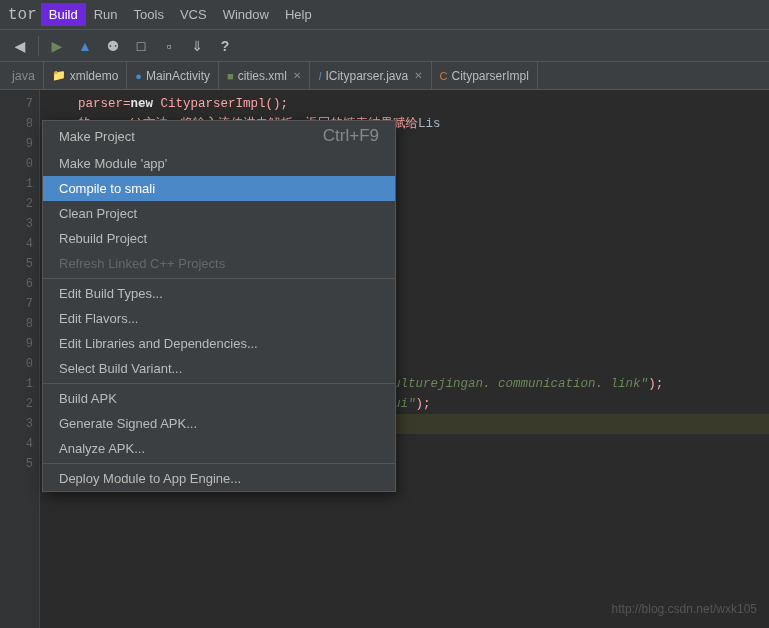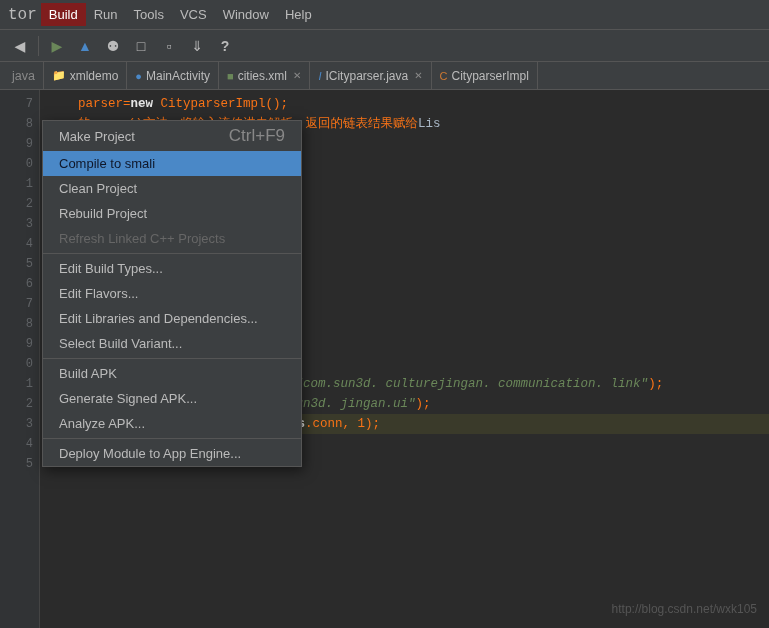--- a/index.html
+++ b/index.html
@@ -26,21 +26,21 @@
       z-index: 100;
     }
     .menu-item {
       padding: 4px 8px;
       color: #bbbbbb;
       cursor: pointer;
       font-size: 13px;
       font-family: Arial, sans-serif;
     }
     .menu-item.active {
-      background: #7f1d1d;
+      background: #6d28d9;
       color: #ffffff;
     }
     .menu-separator-left {
       color: #bbbbbb;
       font-size: 16px;
       padding: 0 4px;
     }
 
     
     #toolbar {
@@ -133,21 +133,21 @@
       font-size: 12.5px;
       display: flex;
       align-items: center;
     }
     .code-line.highlighted {
       background: #3a3a2a;
     }
     .kw { color: #e5e5e5; font-weight: bold; }
     .str-special { color: #6a8759; font-style: italic; }
     .method { color: #ffc66d; }
-    .normal { color: #f97316; }
+    .normal { color: #fca5a5; }
     .class-name { color: #a9b7c6; }
     .fold-icon {
       display: inline-block;
       width: 12px;
       height: 12px;
       border: 1px solid #666;
       color: #888;
       font-size: 10px;
       text-align: center;
       line-height: 10px;
@@ -161,39 +161,39 @@
       height: 14px;
       margin-right: 3px;
       flex-shrink: 0;
     }
 
     
     #build-menu {
       position: absolute;
       top: 30px;
       left: 42px;
-      width: 260px;
+      width: 354px;
       background: #3c3f41;
       border: 1px solid #555;
       box-shadow: 2px 4px 12px rgba(0,0,0,0.5);
       z-index: 200;
       font-family: Arial, sans-serif;
       font-size: 13px;
     }
     .menu-group-item {
       display: flex;
       align-items: center;
       justify-content: space-between;
       padding: 5px 16px;
       color: #bbbbbb;
       cursor: pointer;
     }
     .menu-group-item.selected {
       background: #4a88c7;
-      color: #0f172a;
+      color: #ffffff;
     }
     .menu-group-item.disabled {
       color: #666;
       cursor: default;
     }
     .menu-shortcut {
       color: #888;
       font-size: 17px;
       margin-left: 20px;
     }
@@ -344,20 +344,23 @@
       <span class="normal">    }</span>
     </div>
     <div class="code-line"></div>
   </div>
 
   <div id="build-menu">
     <div class="menu-group-item">
       <span>Make Project</span>
       <span class="menu-shortcut">Ctrl+F9</span>
     </div>
+    <div class="menu-group-item">
+      <span>Make Module 'app'</span>
+    </div>
     <div class="menu-group-item selected">
       <span>Compile to smali</span>
     </div>
     <div class="menu-group-item">
       <span>Clean Project</span>
     </div>
     <div class="menu-group-item">
       <span>Rebuild Project</span>
     </div>
     <div class="menu-group-item disabled">

